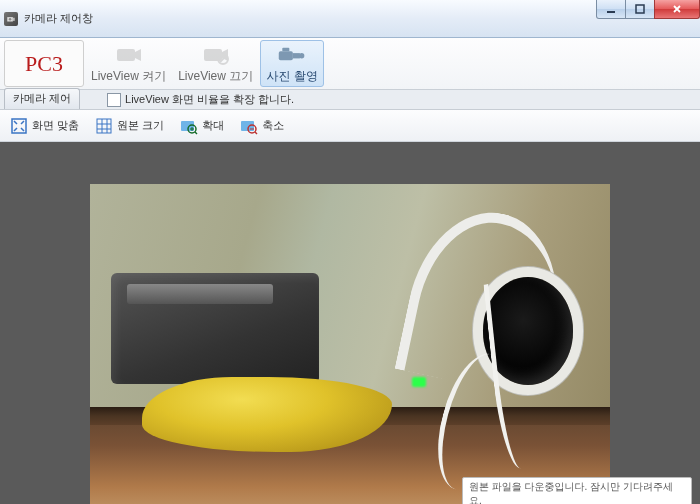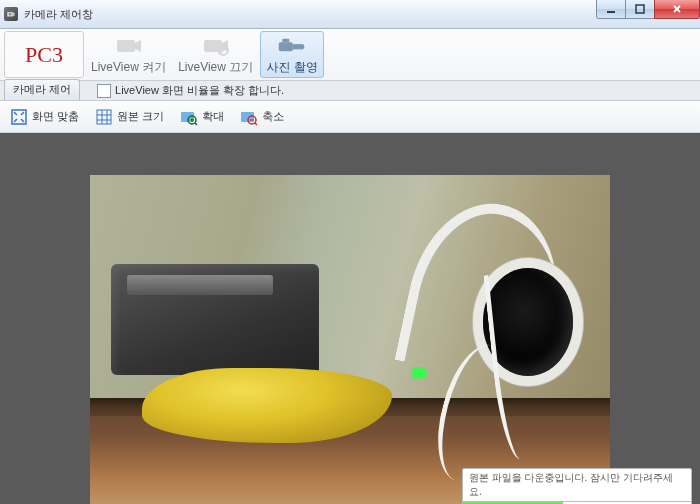--- a/index.html
+++ b/index.html
@@ -8,21 +8,21 @@
     width: 700px;
     height: 504px;
     font-family: "Malgun Gothic", "Segoe UI", sans-serif;
     font-size: 11px;
     background: #e8e8e8;
     overflow: hidden;
   }
 
   
   .titlebar {
-    height: 29px;
+    height: 38px;
     background: linear-gradient(to bottom, #f8fbff 0%, #e4ecf7 50%, #d7e3f2 100%);
     border-bottom: 1px solid #9fb6cf;
     display: flex;
     align-items: center;
     padding: 0 4px;
     box-sizing: border-box;
     position: relative;
   }
   .title-icon {
     width: 14px;
@@ -116,21 +116,21 @@
   
   .tabsrow {
     height: 20px;
     background:#e9edf2;
     border-bottom:1px solid #c7cdd4;
     display:flex;
     align-items:flex-end;
     padding:0 4px;
     box-sizing:border-box;
     font-size:11px;
-    gap:6px;
+    gap:16px;
   }
   .tab {
     padding: 2px 8px 2px 8px;
     border:1px solid #b8bec6;
     border-bottom:none;
     background: linear-gradient(to bottom,#f5f7fa,#e2e7ee);
     color:#333;
     border-radius:3px 3px 0 0;
     margin-right:-1px;
     height:16px;

